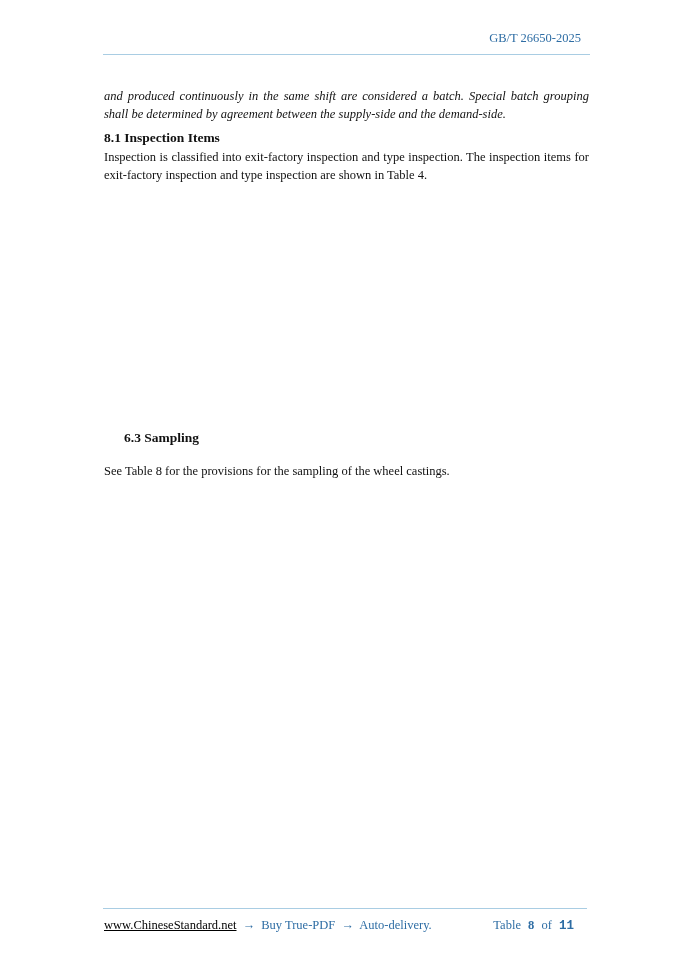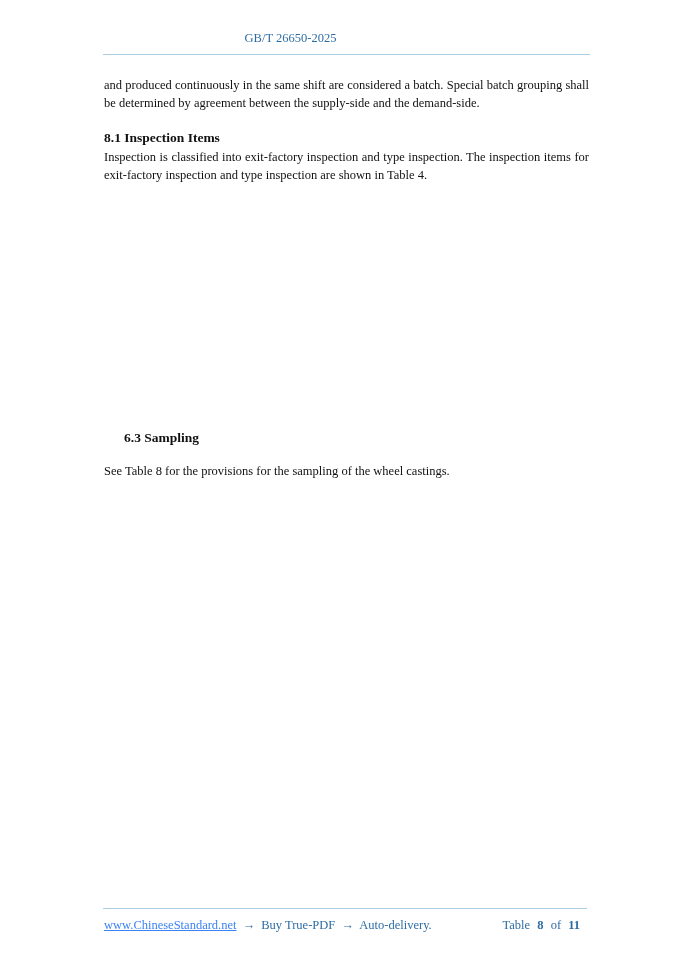--- a/index.html
+++ b/index.html
@@ -13,21 +13,21 @@
       position: relative;
       overflow: hidden;
       font-family: "Liberation Serif", "DejaVu Serif", serif;
       color: #111111;
     }
     .header {
       position: absolute;
       top: 31px;
       left: 0;
       width: 581px;
-      text-align: center;
+      text-align: right;
       font-size: 12.5px;
       color: #2e6da4;
     }
     .header-rule {
       position: absolute;
       top: 54px;
       left: 103px;
       width: 487px;
       height: 0;
       border-top: 1px solid #a9cde3;
@@ -60,38 +60,38 @@
       position: absolute;
       top: 918px;
       left: 104px;
       width: 480px;
       font-size: 12.5px;
       color: #2e6da4;
       display: flex;
       justify-content: space-between;
     }
     .footer a {
-      color: #3b82f6;
+      color: #000000;
       text-decoration: underline;
     }
     .footer .arrow {
       margin: 0 3px;
     }
     .page-num {
       font-weight: bold;
       margin: 0 4px;
     }
   </style>
 </head>
 <body>
 
 <div class="header">GB/T 26650-2025</div>
 <div class="header-rule"></div>
 
-<div class="content" style="top:76px;">
+<div class="content" style="top:87px;font-style:italic;">
   <p class="para">and produced continuously in the same shift are considered a batch. Special batch grouping shall be determined by agreement between the supply-side and the demand-side.</p>
 </div>
 
 <div class="content" style="top:130px;">
   <h2 class="heading">8.1 Inspection Items</h2>
 </div>
 <div class="content" style="top:148px;">
   <p class="para">Inspection is classified into exit-factory inspection and type inspection. The inspection items for exit-factory inspection and type inspection are shown in Table 4.</p>
 </div>
 
@@ -109,15 +109,15 @@
     <a>www.ChineseStandard.net</a>
     <span class="arrow">→</span>
     <span>Buy True-PDF</span>
     <span class="arrow">→</span>
     <span>Auto-delivery.</span>
   </div>
   <div>
     <span>Table</span>
     <span class="page-num">8</span>
     <span>of</span>
-    <span class="page-num" style="margin-right:4px;">11</span>
+    <span class="page-num" style="margin-right:10px;font-family:Liberation Mono, monospace;">11</span>
   </div>
 </div>
 
 </body></html>

